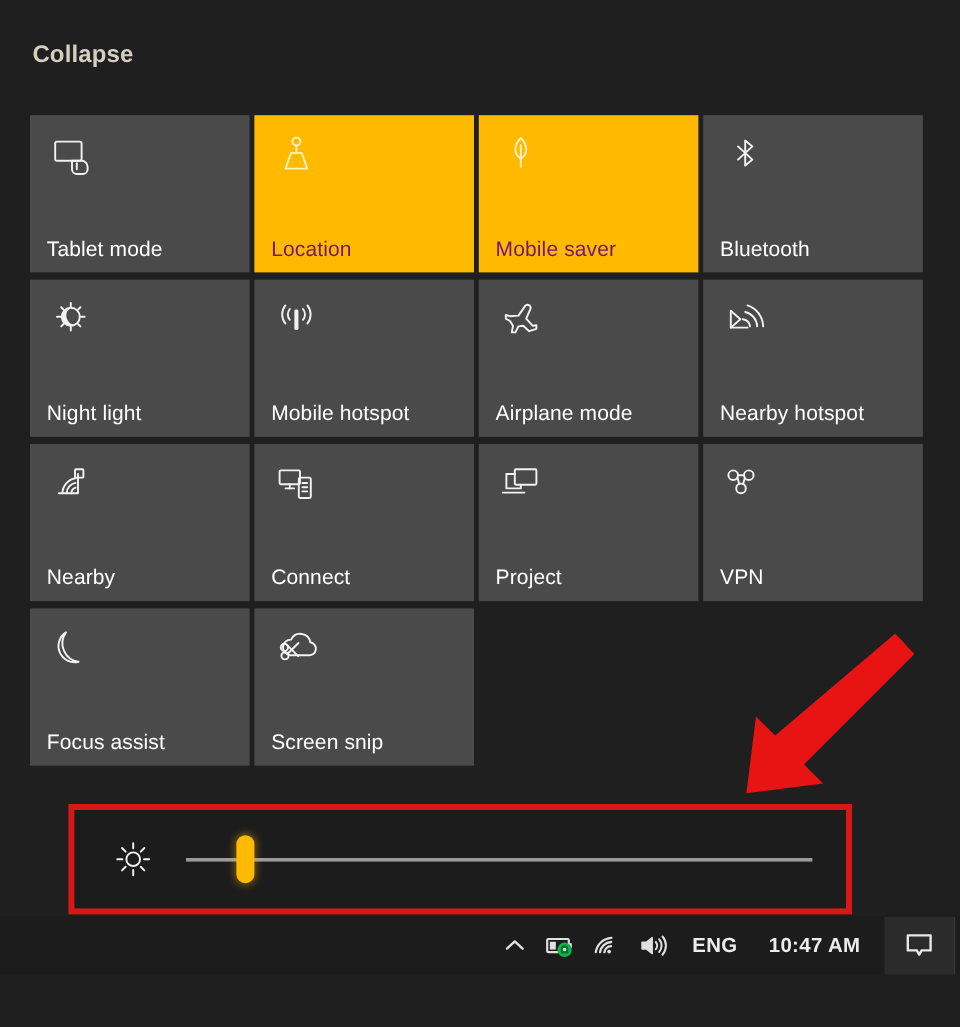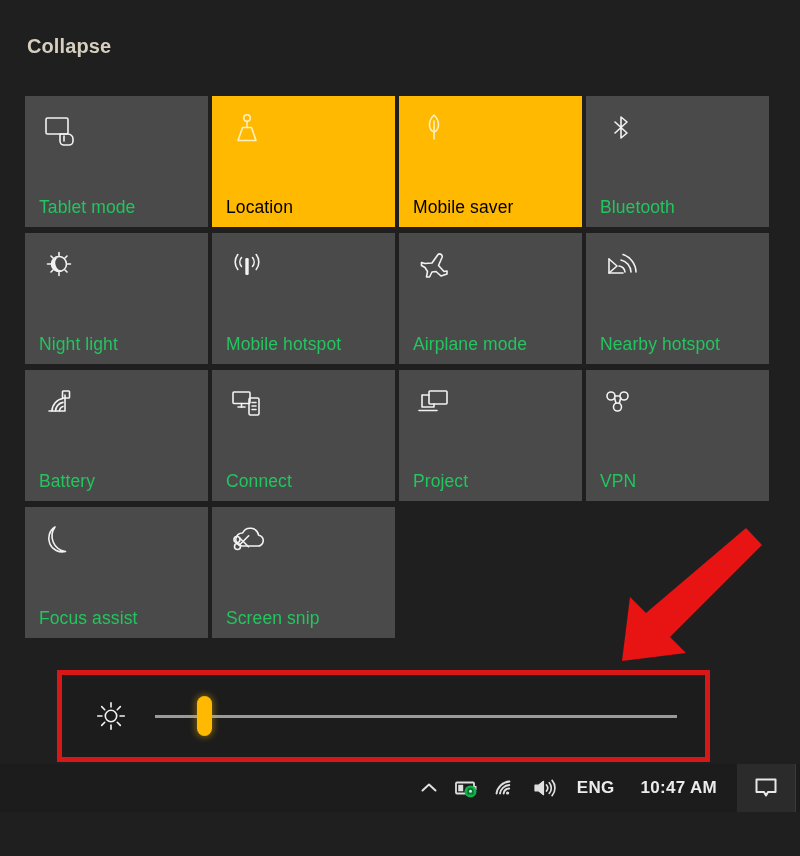--- a/index.html
+++ b/index.html
@@ -81,29 +81,29 @@
     stroke-linejoin: round;
   }
   .tile.active .tile-icon svg {
     stroke: #fff0c2;
   }
   .tile-label {
     position: absolute;
     left: 14px;
     bottom: 9px;
     right: 6px;
-    color: #22c55e;
+    color: #ffffff;
     font-size: 17.5px;
     font-weight: 400;
     letter-spacing: 0.1px;
     white-space: nowrap;
     overflow: hidden;
   }
   .tile.active .tile-label {
-    color: #000000;
+    color: #701a75;
   }
 
   
   #brightness-row {
     position: absolute;
     left: 57px;
     top: 670px;
     width: 653px;
     height: 92px;
     box-sizing: border-box;
@@ -332,21 +332,21 @@
     <div class="tile">
       <span class="tile-icon">
         <svg viewBox="0 0 40 40">
           <path d="M9 28 h16 M25 28 V12"></path>
           <path d="M12 28 a13 13 0 0 1 11 -12.5"></path>
           <path d="M15.5 28 a9 9 0 0 1 7.5 -8.6"></path>
           <path d="M19.5 28 a5 5 0 0 1 3.5 -4.6"></path>
           <rect x="22.5" y="8" width="7" height="7" rx="0.8"></rect>
         </svg>
       </span>
-      <span class="tile-label">Battery</span>
+      <span class="tile-label">Nearby</span>
     </div>
 
     <div class="tile">
       <span class="tile-icon">
         <svg viewBox="0 0 40 40">
           <rect x="6" y="9" width="17" height="11.5" rx="1"></rect>
           <path d="M11 24 h7"></path>
           <path d="M14.5 20.5 v3.5"></path>
           <rect x="22" y="15" width="10" height="17" rx="1.5"></rect>
           <path d="M25 19.5 h4 M25 23 h4 M25 26.5 h4"></path>

